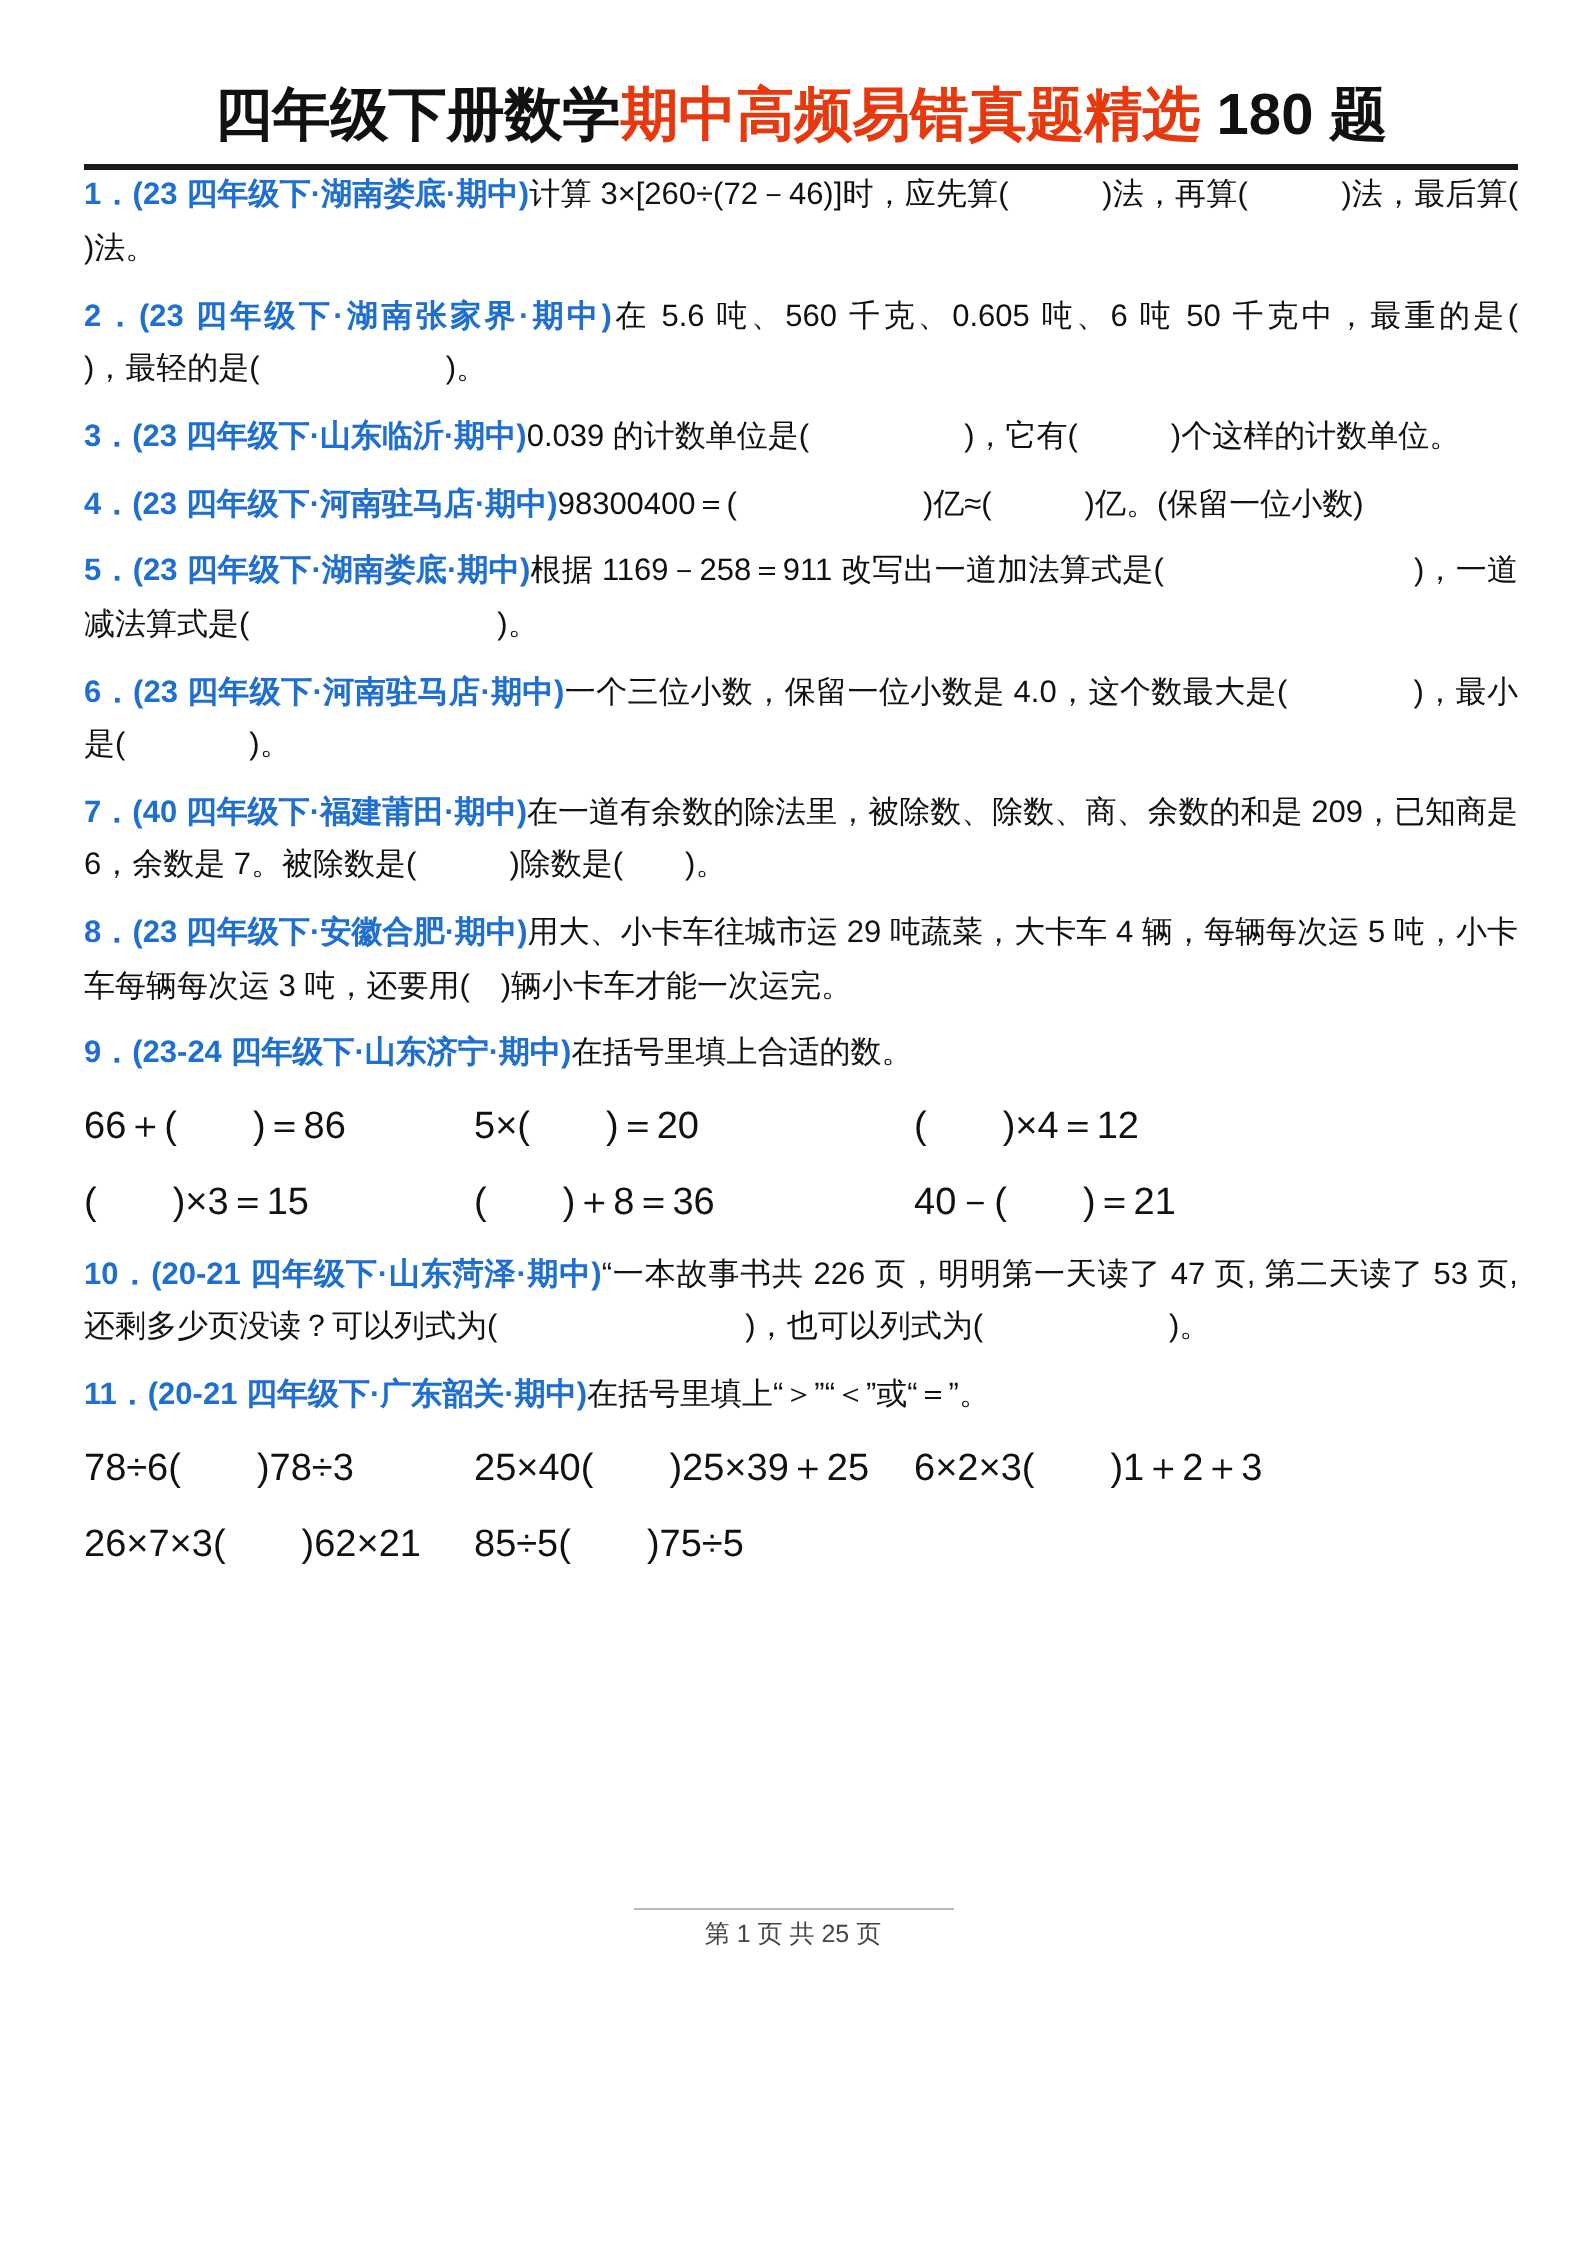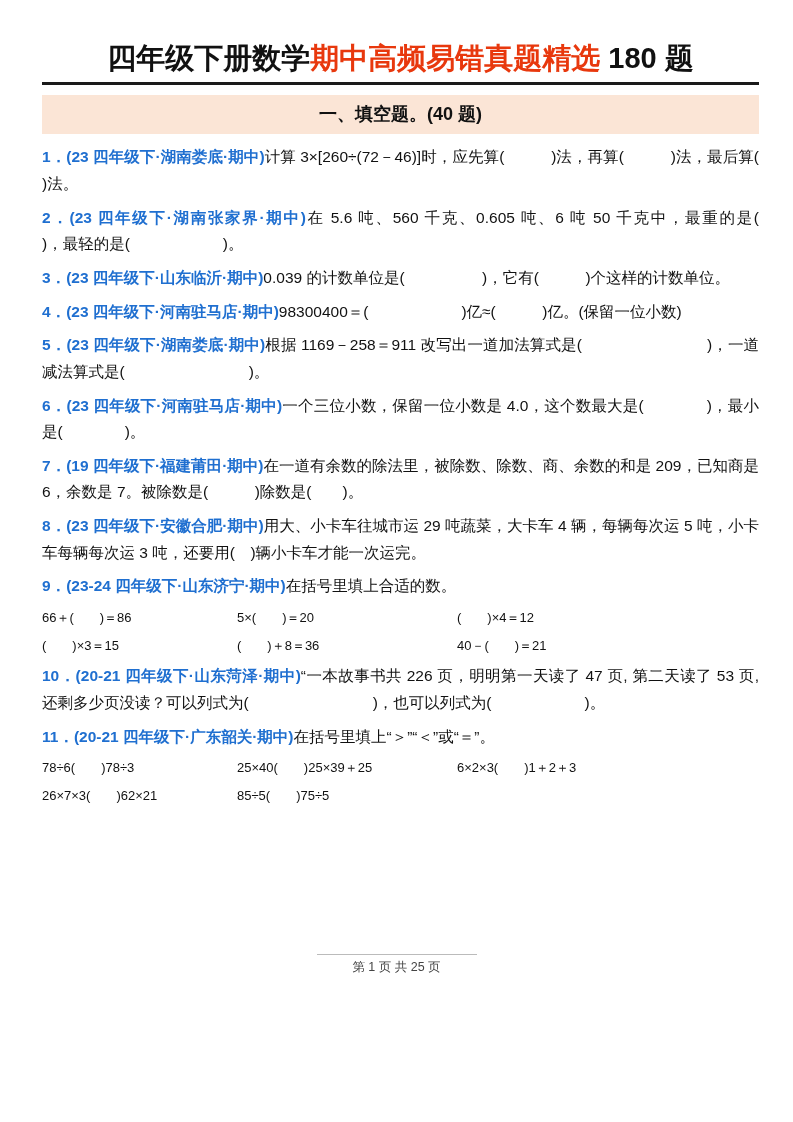--- a/index.html
+++ b/index.html
@@ -64,21 +64,21 @@
     font-weight: bold;
   }
   .q-num {
     color: #1f6fd0;
     font-weight: bold;
   }
   .body-text {
     color: #111111;
   }
   .sub-line {
-    font-size: 13px;
+    font-size: 19px;
     line-height: 1.7;
     margin: 0 0 6px 0;
     white-space: pre;
     color: #111111;
   }
   .sub-line.cols {
     display: flex;
     white-space: pre;
   }
   .sub-line.cols > span { display: inline-block; }
@@ -107,21 +107,20 @@
 <body>
 
 <div class="page">
 
   <div class="title-block">
     <div class="title">
       <span class="t-black">四年级下册数学</span><span class="t-red">期中高频易错真题精选</span><span class="t-black"> 180 题</span>
     </div>
   </div>
 
-  <div class="section-banner">一、填空题。(40 题)</div>
 
   <p class="q">
     <span class="q-num">1．</span><span class="src">(23 四年级下·湖南娄底·期中)</span><span class="body-text">计算 3×[260÷(72－46)]时，应先算(　　　)法，再算(　　　)法，最后算(　　　)法。</span>
   </p>
 
   <p class="q">
     <span class="q-num">2．</span><span class="src">(23 四年级下·湖南张家界·期中)</span><span class="body-text">在 5.6 吨、560 千克、0.605 吨、6 吨 50 千克中，最重的是(　　　　　　　)，最轻的是(　　　　　　)。</span>
   </p>
 
   <p class="q">
@@ -134,21 +133,21 @@
 
   <p class="q">
     <span class="q-num">5．</span><span class="src">(23 四年级下·湖南娄底·期中)</span><span class="body-text">根据 1169－258＝911 改写出一道加法算式是(　　　　　　　　)，一道减法算式是(　　　　　　　　)。</span>
   </p>
 
   <p class="q">
     <span class="q-num">6．</span><span class="src">(23 四年级下·河南驻马店·期中)</span><span class="body-text">一个三位小数，保留一位小数是 4.0，这个数最大是(　　　　)，最小是(　　　　)。</span>
   </p>
 
   <p class="q">
-    <span class="q-num">7．</span><span class="src">(19 四年级下·福建莆田·期中)</span><span class="body-text">在一道有余数的除法里，被除数、除数、商、余数的和是 209，已知商是 6，余数是 7。被除数是(　　　)除数是(　　)。</span>
+    <span class="q-num">7．</span><span class="src">(40 四年级下·福建莆田·期中)</span><span class="body-text">在一道有余数的除法里，被除数、除数、商、余数的和是 209，已知商是 6，余数是 7。被除数是(　　　)除数是(　　)。</span>
   </p>
 
   <p class="q">
     <span class="q-num">8．</span><span class="src">(23 四年级下·安徽合肥·期中)</span><span class="body-text">用大、小卡车往城市运 29 吨蔬菜，大卡车 4 辆，每辆每次运 5 吨，小卡车每辆每次运 3 吨，还要用(　)辆小卡车才能一次运完。</span>
   </p>
 
   <p class="q">
     <span class="q-num">9．</span><span class="src">(23-24 四年级下·山东济宁·期中)</span><span class="body-text">在括号里填上合适的数。</span>
   </p>
   <div class="sub-line cols">

